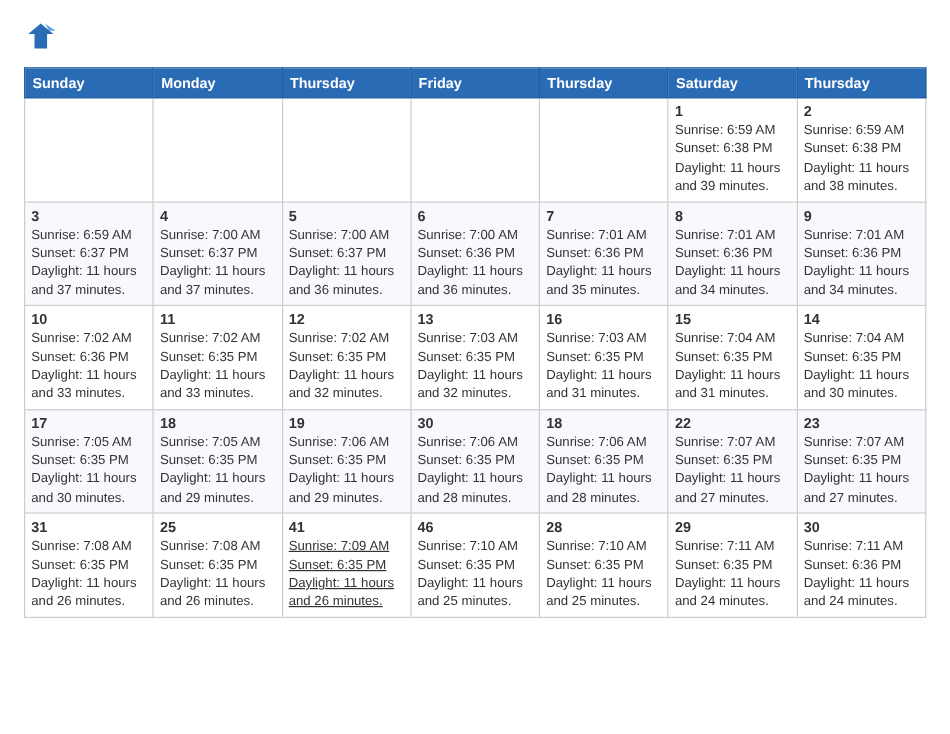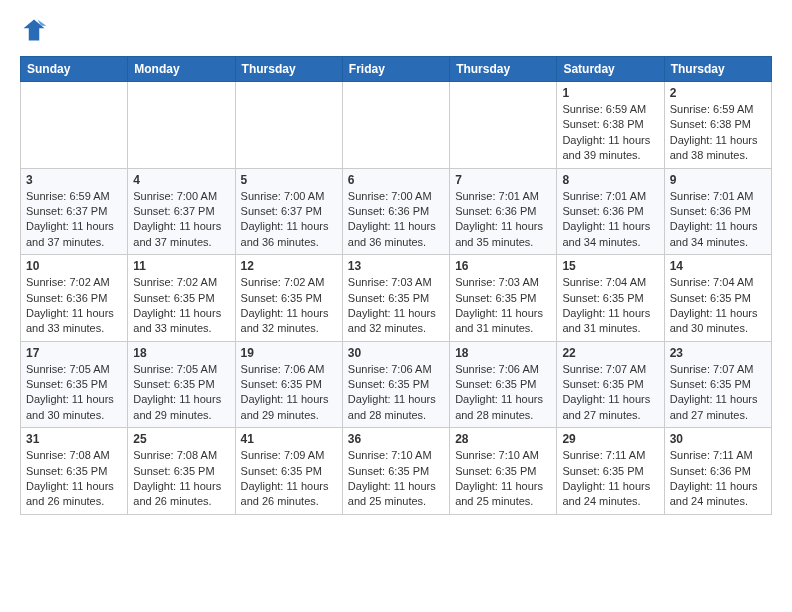--- a/index.html
+++ b/index.html
@@ -313,27 +313,27 @@
           </td>
           <td>
             <span class="day-number">25</span>
             <div class="day-info" style="white-space: pre-line;">Sunrise: 7:08 AM
 Sunset: 6:35 PM
 Daylight: 11 hours
 and 26 minutes.</div>
           </td>
           <td>
             <span class="day-number">41</span>
-            <div class="day-info" style="white-space: pre-line;">Sunrise: 7:09 AM
+            <div class="day-info" style="white-space: pre-line; text-decoration: underline;">Sunrise: 7:09 AM
 Sunset: 6:35 PM
 Daylight: 11 hours
 and 26 minutes.</div>
           </td>
           <td>
-            <span class="day-number">36</span>
+            <span class="day-number">46</span>
             <div class="day-info" style="white-space: pre-line;">Sunrise: 7:10 AM
 Sunset: 6:35 PM
 Daylight: 11 hours
 and 25 minutes.</div>
           </td>
           <td>
             <span class="day-number">28</span>
             <div class="day-info" style="white-space: pre-line;">Sunrise: 7:10 AM
 Sunset: 6:35 PM
 Daylight: 11 hours

